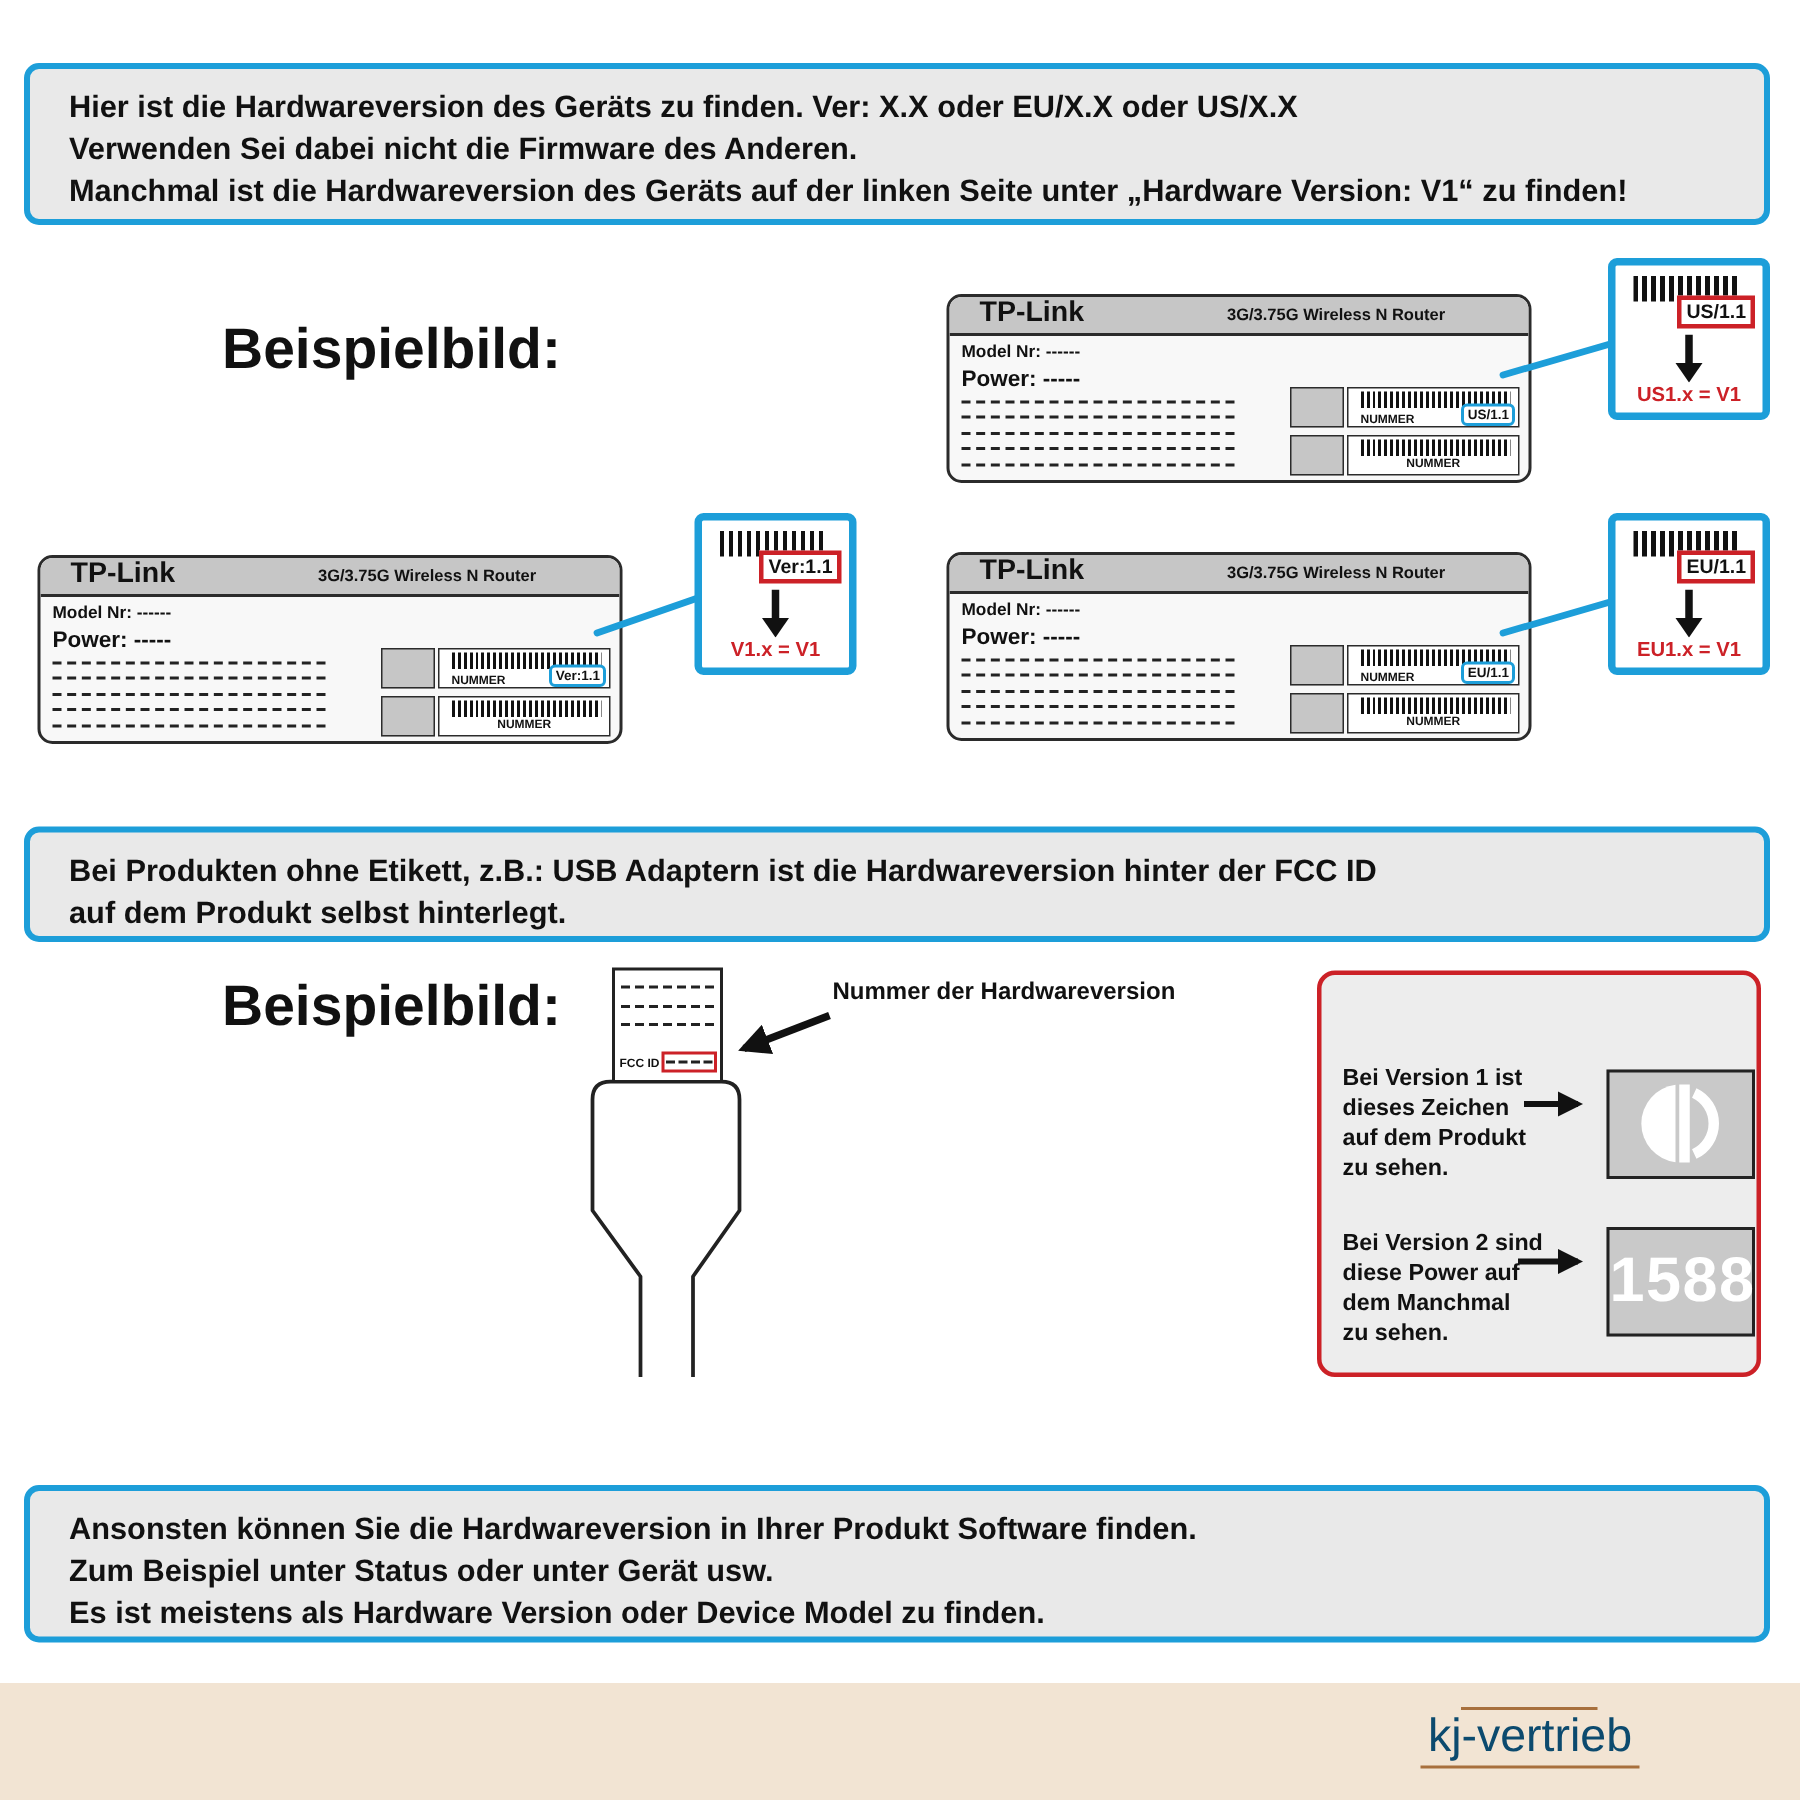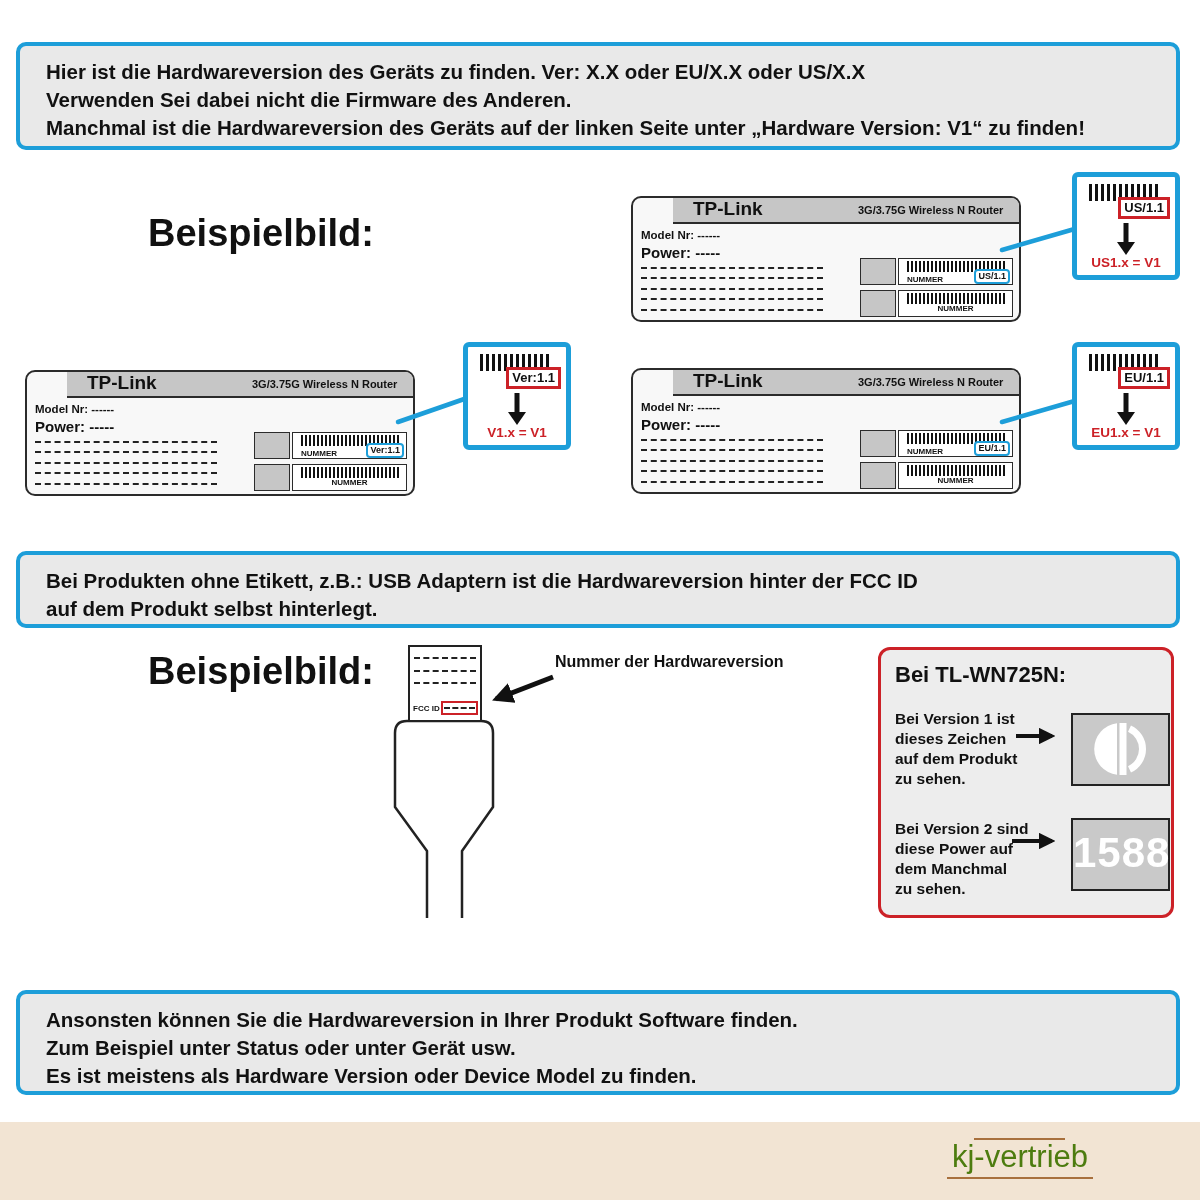--- a/index.html
+++ b/index.html
@@ -17,21 +17,21 @@
   .heading { position:absolute; font-size:38px; font-weight:bold; }
   .h1 { left:148px; top:212px; }
   .h2 { left:148px; top:650px; }
 
   
   .router-label { position:absolute; width:390px; height:126px; border:2px solid #2b2b2b;
                   border-radius:10px; background:#f8f8f8; overflow:hidden; }
   #rl-ver { left:25px;  top:370px; }
   #rl-us  { left:631px; top:196px; }
   #rl-eu  { left:631px; top:368px; }
-  .rl-header { position:relative; height:26px; background:#c6c6c6; border-bottom:2px solid #2b2b2b;margin-left:40px; }
+  .rl-header { position:relative; height:26px; background:#c6c6c6; border-bottom:2px solid #2b2b2b; }
   .rl-brand   { position:absolute; left:20px; top:0; font-size:19px; font-weight:bold; }
   .rl-product { position:absolute; left:185px; top:6px; font-size:11px; font-weight:bold; }
   .rl-body { position:relative; height:98px; }
   .rl-model { position:absolute; left:8px; top:5px;  font-size:11.5px; font-weight:bold; }
   .rl-power { position:absolute; left:8px; top:20px; font-size:15px; font-weight:bold; }
   .rl-dashes { position:absolute; left:8px; top:34px; width:182px; }
   .rl-dashes div { height:10.6px; border-bottom:2px dashed #222; }
   .rl-rows { position:absolute; left:227px; top:6px; width:153px;margin-top:28px; }
   .bc-row { display:flex; gap:2px; height:27px; margin-bottom:5px; }
   .bc-gray  { width:36px; background:#c6c6c6; border:1.5px solid #2b2b2b; }
@@ -85,21 +85,21 @@
   .num-box { top:168px; color:#fff; font-size:42px; font-weight:bold; text-align:center;
              line-height:66px; letter-spacing:1px; }
 
   
   .footer { position:absolute; left:0; top:1122px; width:1200px; height:78px; background:#f2e4d3; }
   .logo-wrap { position:absolute; left:947px; top:0; width:146px; height:78px; }
   .logo-line { position:absolute; border-top:2.5px solid #a8703d; }
   .logo-line.lt { left:27px; top:16px; width:91px; }
   .logo-line.lb { left:0; top:55px; width:146px; }
   .logo-text { position:absolute; left:0; top:17px; width:146px; text-align:center;
-               font-size:31px; color:#4d7c0f; }
+               font-size:31px; color:#0c4a6e; }
 
   .overlay { position:absolute; left:0; top:0; width:1200px; height:1200px;
              z-index:1; pointer-events:none; }
 </style>
 </head>
 <body>
 
 <div class="page">
 
   <div class="info-box top">
@@ -290,21 +290,20 @@
       <span class="fcc-label">FCC ID</span>
       <span class="fcc-red">
           <i></i>
         </span>
     </div>
   </div>
 
   <div class="pointer-text">Nummer der Hardwareversion</div>
 
   <div class="tl-box">
-    <div class="tl-title">Bei TL-WN725N:</div>
     <div class="tl-text tl-v1">
       <div>Bei Version 1 ist</div>
       <div>dieses Zeichen</div>
       <div>auf dem Produkt</div>
       <div>zu sehen.</div>
     </div>
     <div class="gray-box sym-box">
       <svg width="94" height="68" viewBox="0 0 94 68">
         <path d="M44 8.2 A26 26 0 0 0 44 59.8 Z" fill="#fff"></path>
         <rect x="46.5" y="8" width="7" height="52" fill="#fff"></rect>

